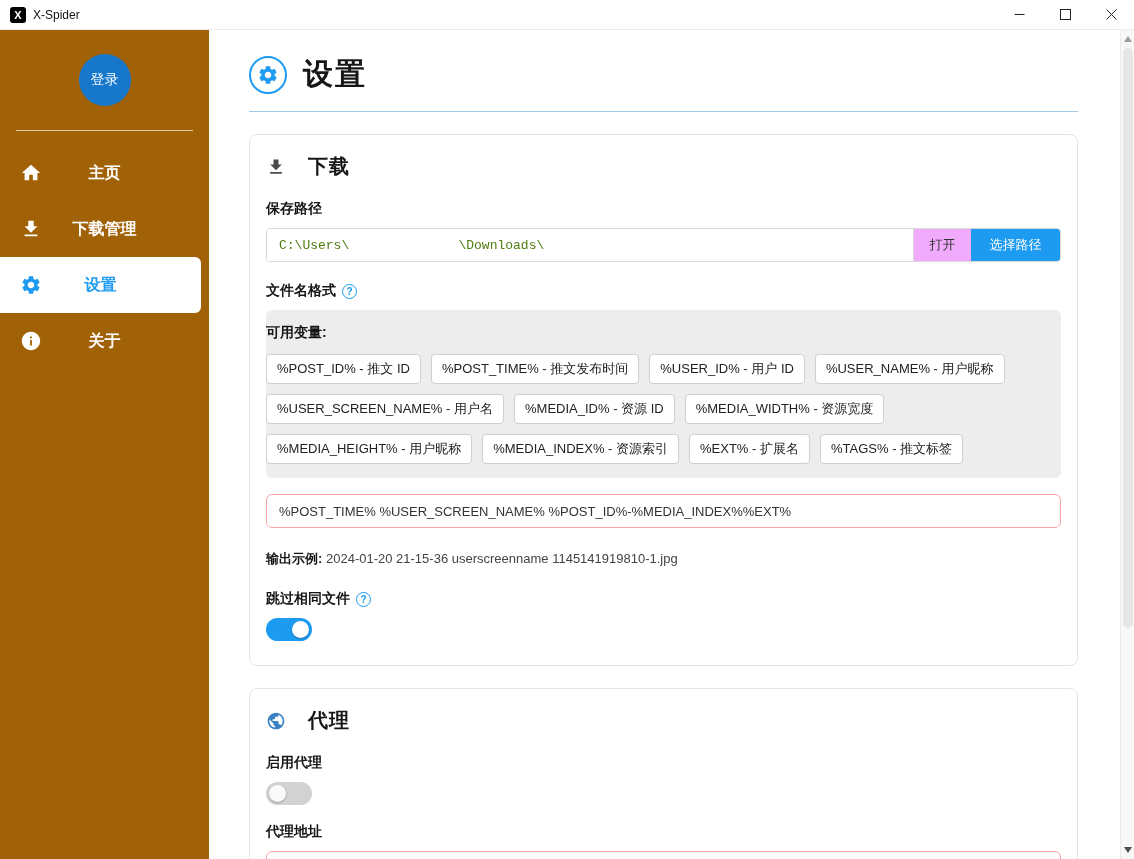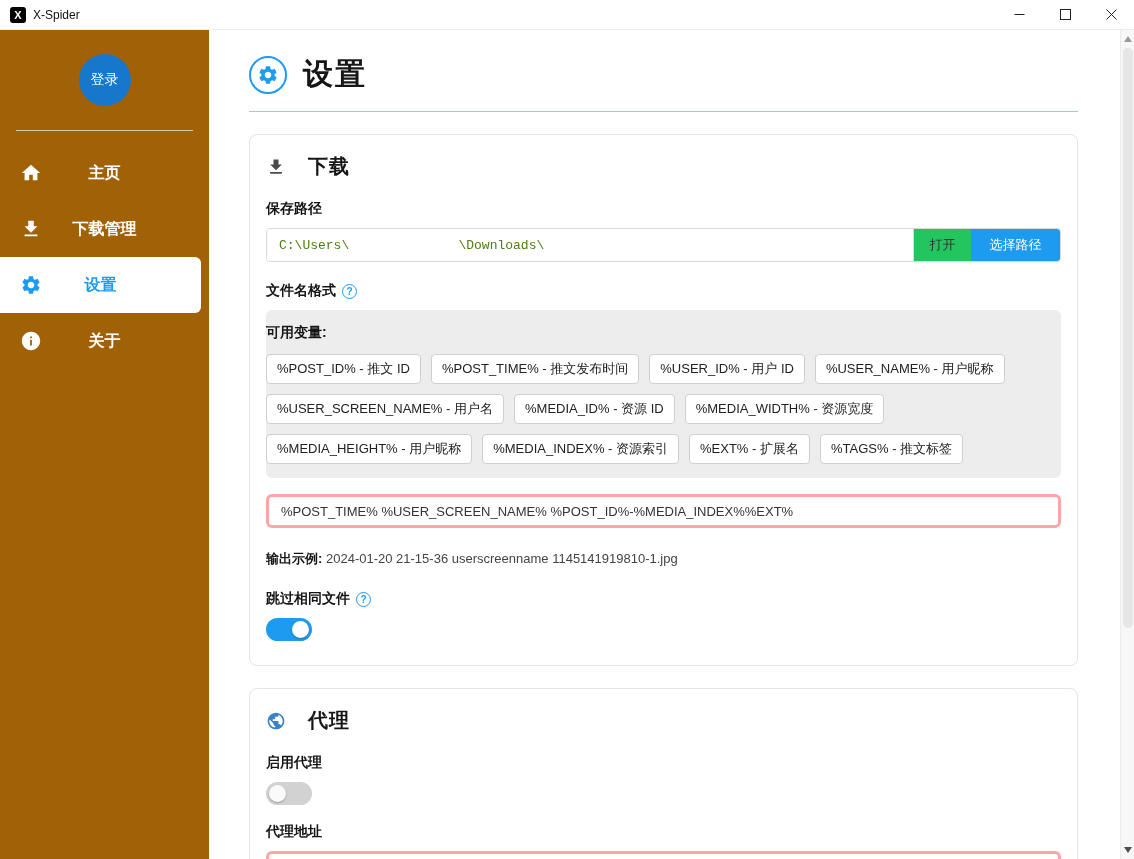--- a/index.html
+++ b/index.html
@@ -49,33 +49,33 @@
   .field-label { display:flex; align-items:center; gap:6px; font-size:14px; font-weight:bold;
                  color:#161616; margin-bottom:10px; }
   .help-icon { width:15px; height:15px; border-radius:50%; border:1px solid #1d9bf0;
                color:#1d9bf0; font-size:10px; font-weight:bold; display:inline-flex;
                align-items:center; justify-content:center; cursor:pointer; }
 
   .path-group { display:flex; height:34px; border:1px solid #d9d9d9; border-radius:4px;
                 overflow:hidden; margin-bottom:20px; }
   .path-input { flex:1; border:none; outline:none; padding:0 12px; font-size:13px; color:#4d7c0f;
                 font-family:Liberation Mono, monospace; }
-  .open-btn { width:58px; border:none; border-left:1px solid #d9d9d9; background:#22c55e;
+  .open-btn { width:58px; border:none; border-left:1px solid #d9d9d9; background:#f0abfc;
               font-size:13px; color:#333; cursor:pointer;
               font-family:"Liberation Sans","DejaVu Sans",sans-serif; }
   .choose-btn { width:89px; border:none; background:#1d9bf0; color:#fff; font-size:13px;
                 cursor:pointer; font-family:"Liberation Sans","DejaVu Sans",sans-serif; }
 
   .vars-box { background:#ededed; border-radius:6px; padding:14px 0; margin-bottom:16px; }
   .vars-title { font-size:14px; font-weight:bold; color:#161616; margin-bottom:12px; }
   .chips { display:flex; flex-wrap:wrap; gap:10px; }
   .chip { background:#fff; border:1px solid #cfcfcf; border-radius:4px; padding:5px 10px;
           font-size:13px; color:#222; cursor:pointer; white-space:nowrap; }
 
-  .format-input { width:100%; height:34px; border:3px solid #fca5a5; border-radius:6px;
+  .format-input { width:100%; height:34px; border:1px solid #fca5a5; border-radius:6px;
                   padding:5px 12px; font-size:13px; color:#333; outline:none; margin-bottom:22px;
                   font-family:"Liberation Sans","DejaVu Sans",sans-serif; }
 
   .example-row { font-size:13px; margin-bottom:22px; }
   .example-label { font-weight:bold; color:#161616; }
   .example-value { color:#444; }
 
   .toggle { width:46px; height:23px; border-radius:12px; position:relative; cursor:pointer; }
   .toggle .knob { position:absolute; top:3px; width:17px; height:17px; border-radius:50%;
                   background:#fff; box-shadow:0 1px 2px rgba(0,0,0,.25); }

